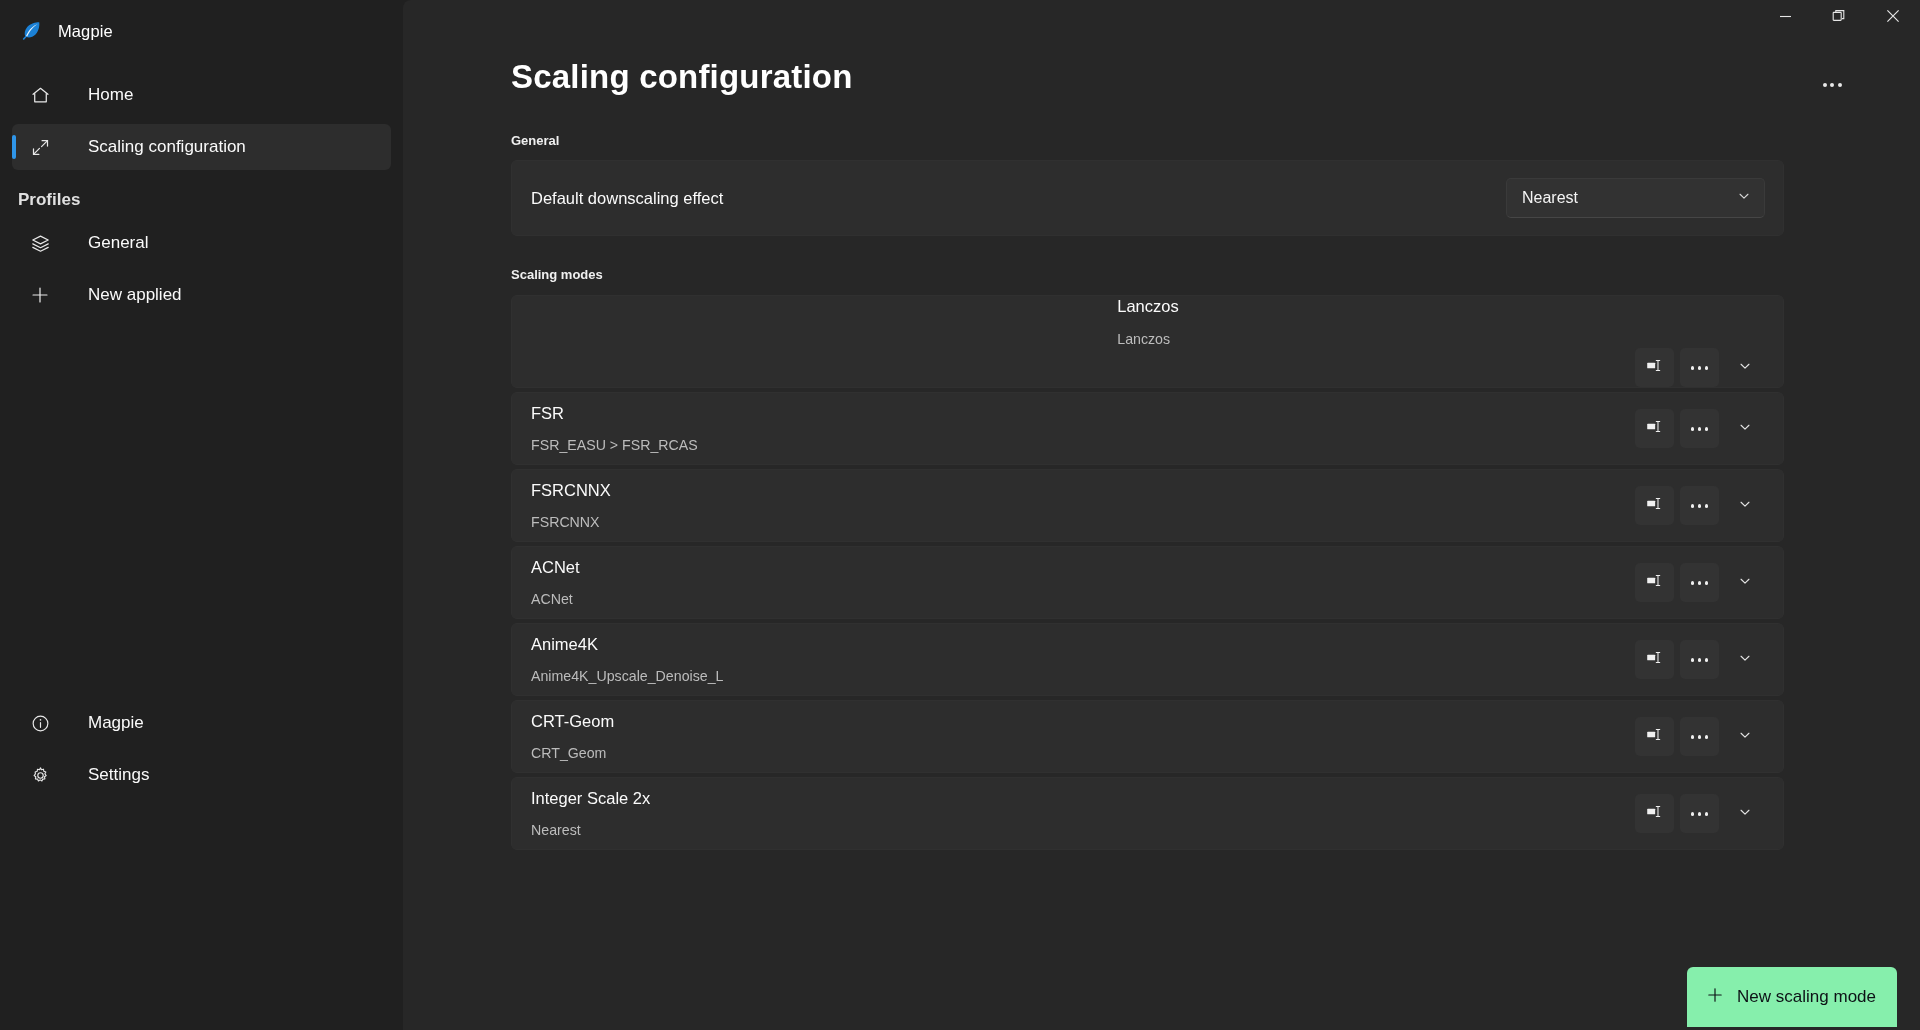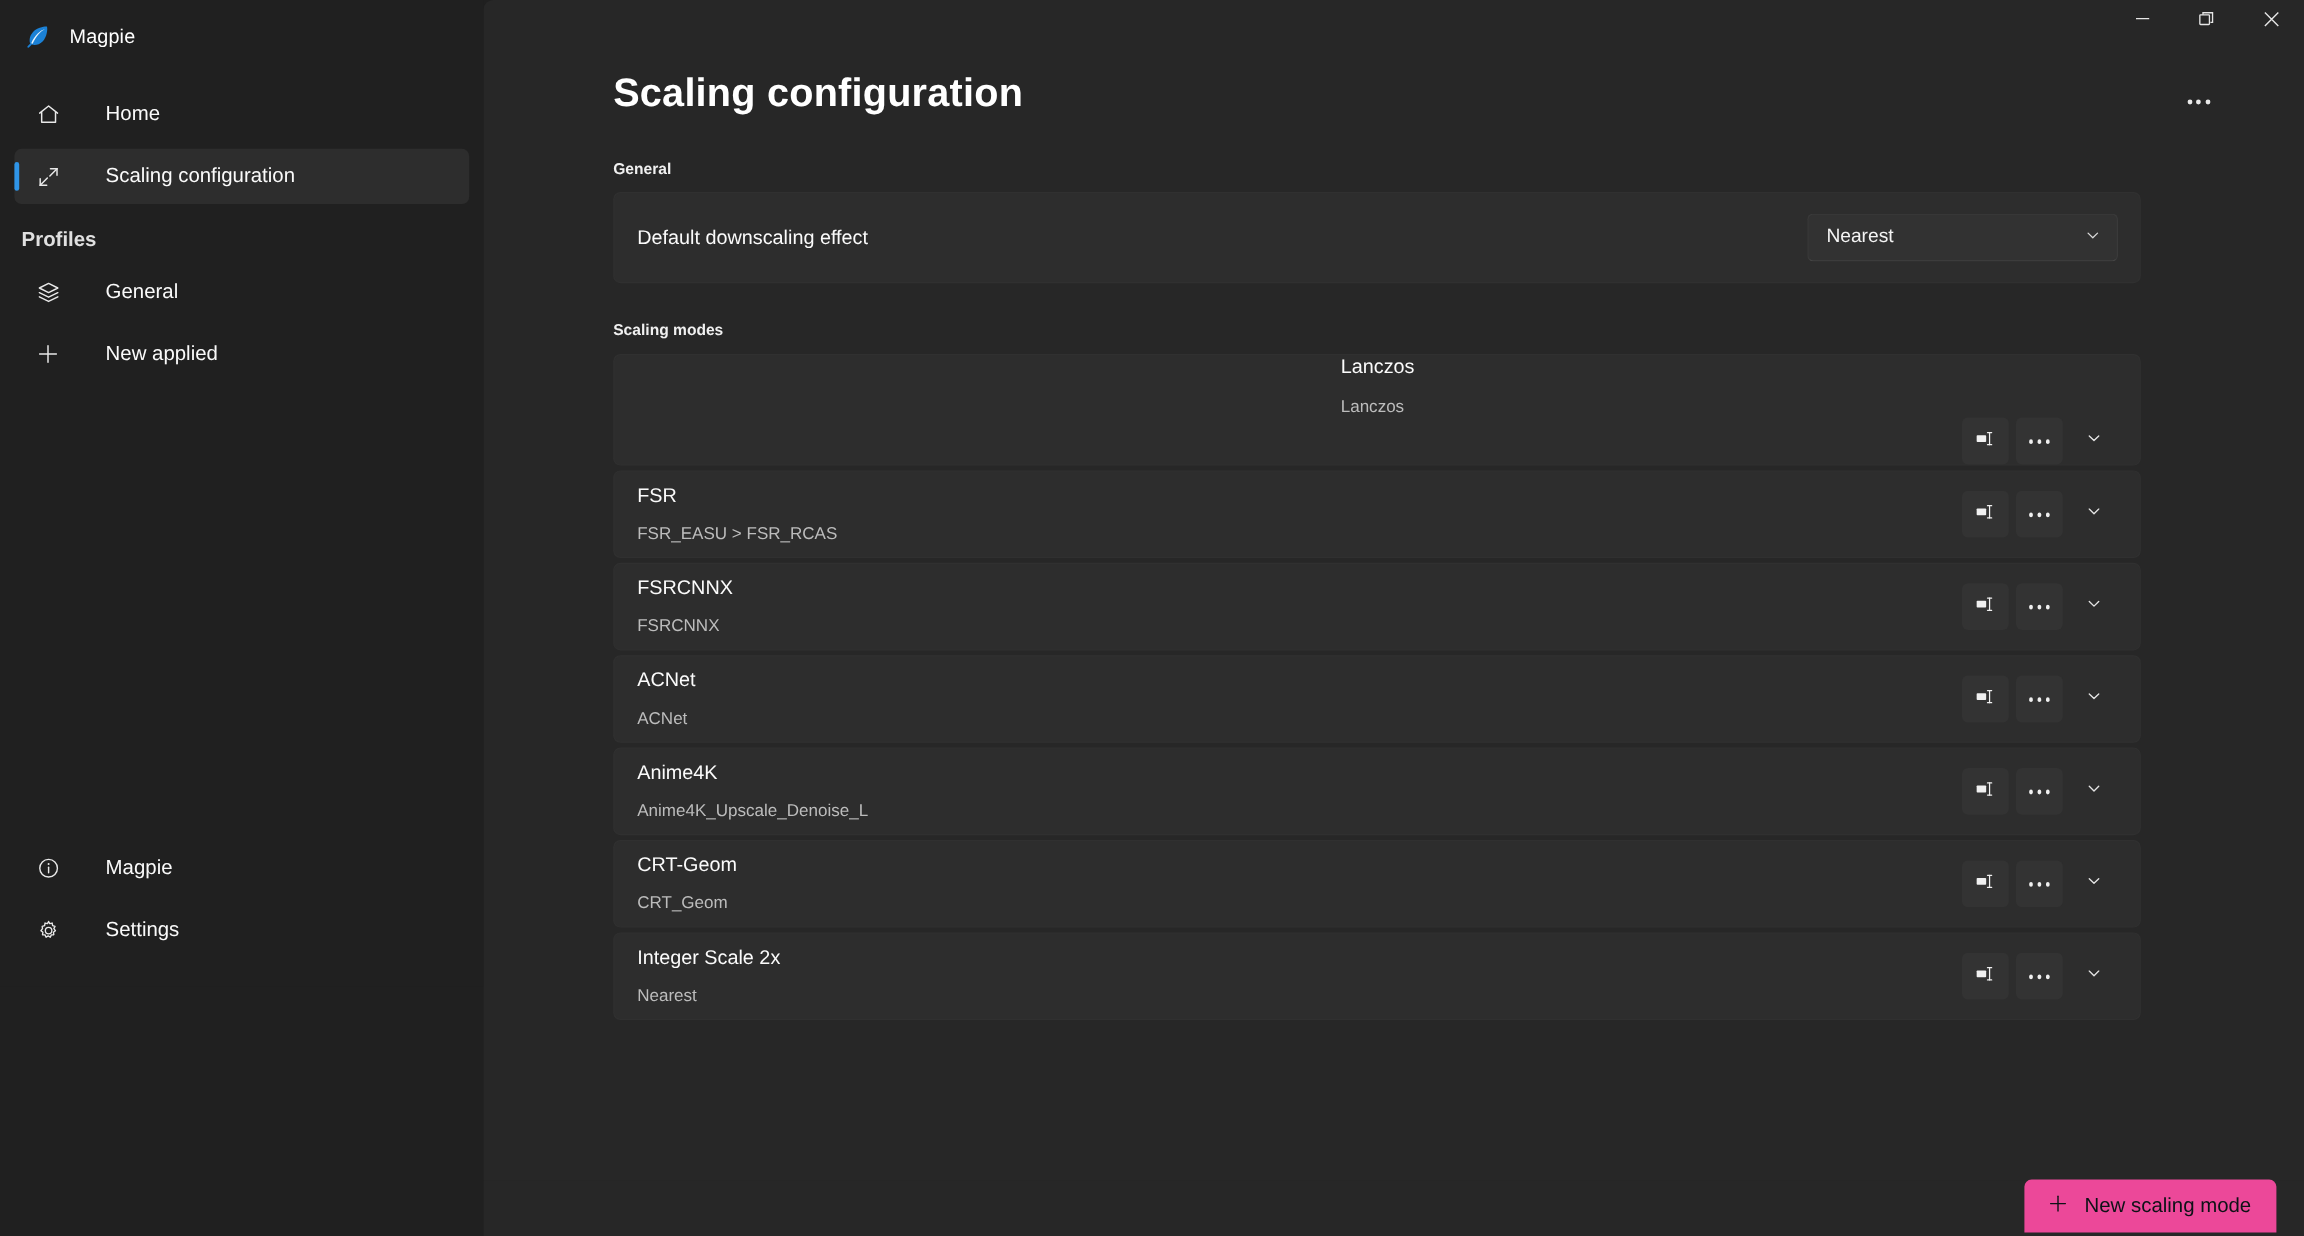--- a/index.html
+++ b/index.html
@@ -169,22 +169,22 @@
   }
 
   .dots { display: flex; align-items: center; gap: 3.5px; }
   .dots i { width: 3.4px; height: 3.4px; border-radius: 50%; background: currentColor; display:block; }
   .dots.big i { width: 4px; height: 4px; }
 
   
   .fab {
     position: absolute;
     right: 23px; bottom: 3px;
-    height: 44px;
-    background: #ec4899;
+    height: 60px;
+    background: #86efac;
     color: #0d1216;
     border-radius: 6px 6px 0 0;
     display: flex; align-items: center;
     gap: 12px;
     padding: 0 21px 0 18px;
     cursor: pointer;
     font-size: 17px;
     z-index: 30;
   }
   .fab-plus { font-size: 22px; line-height: 1; font-weight: 300; }

